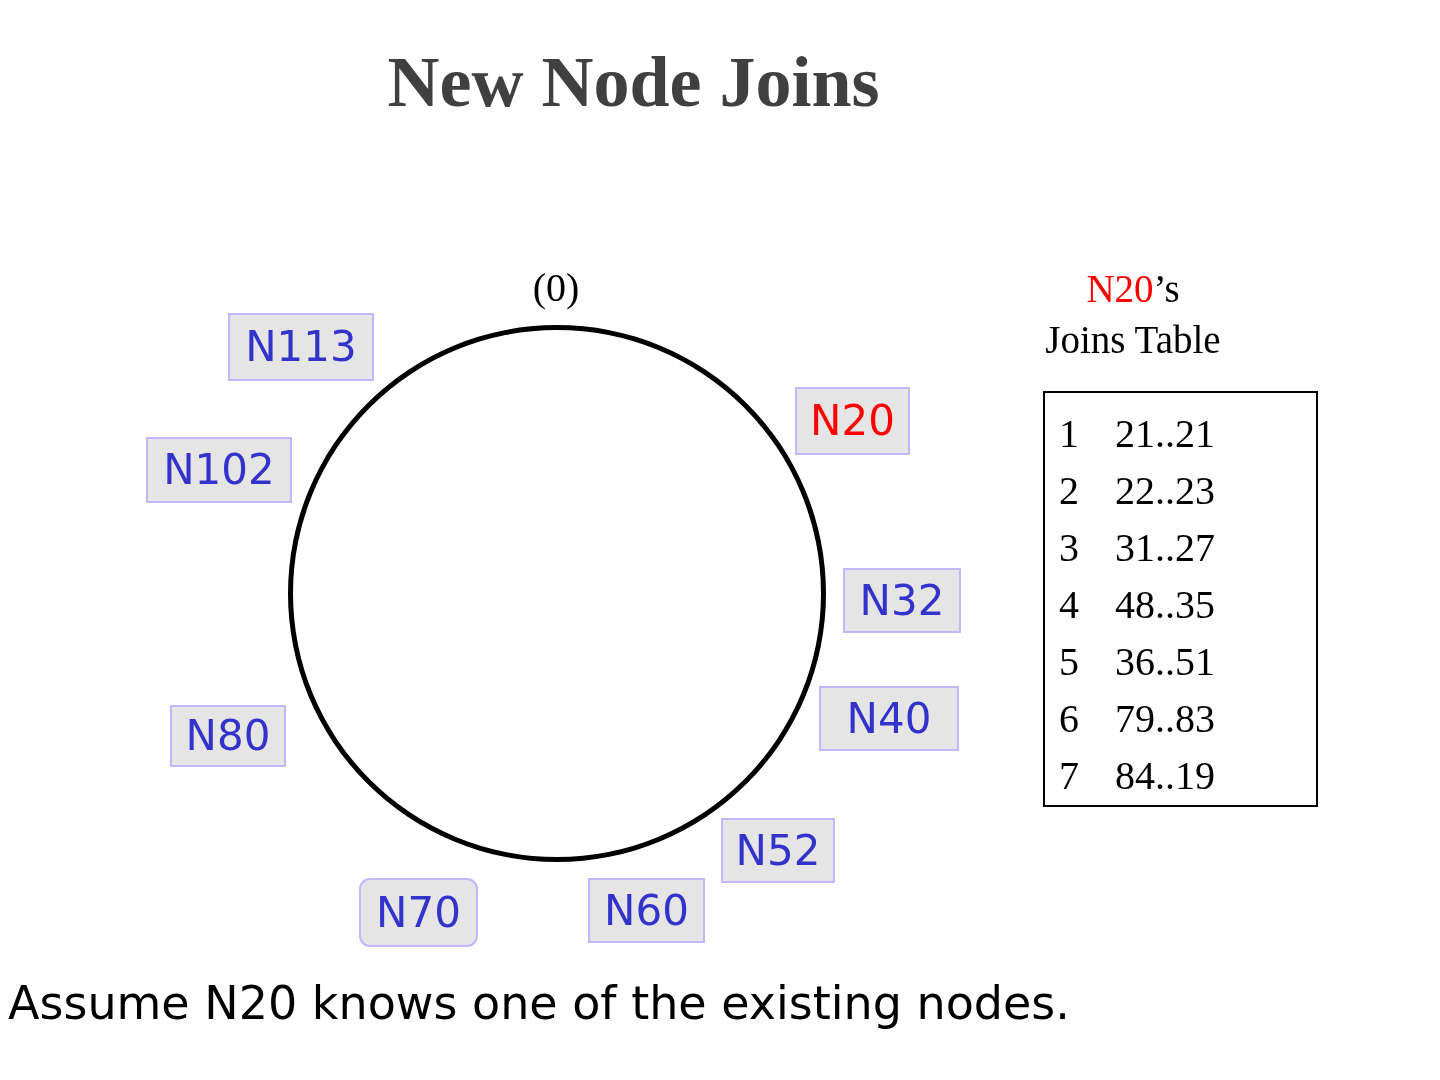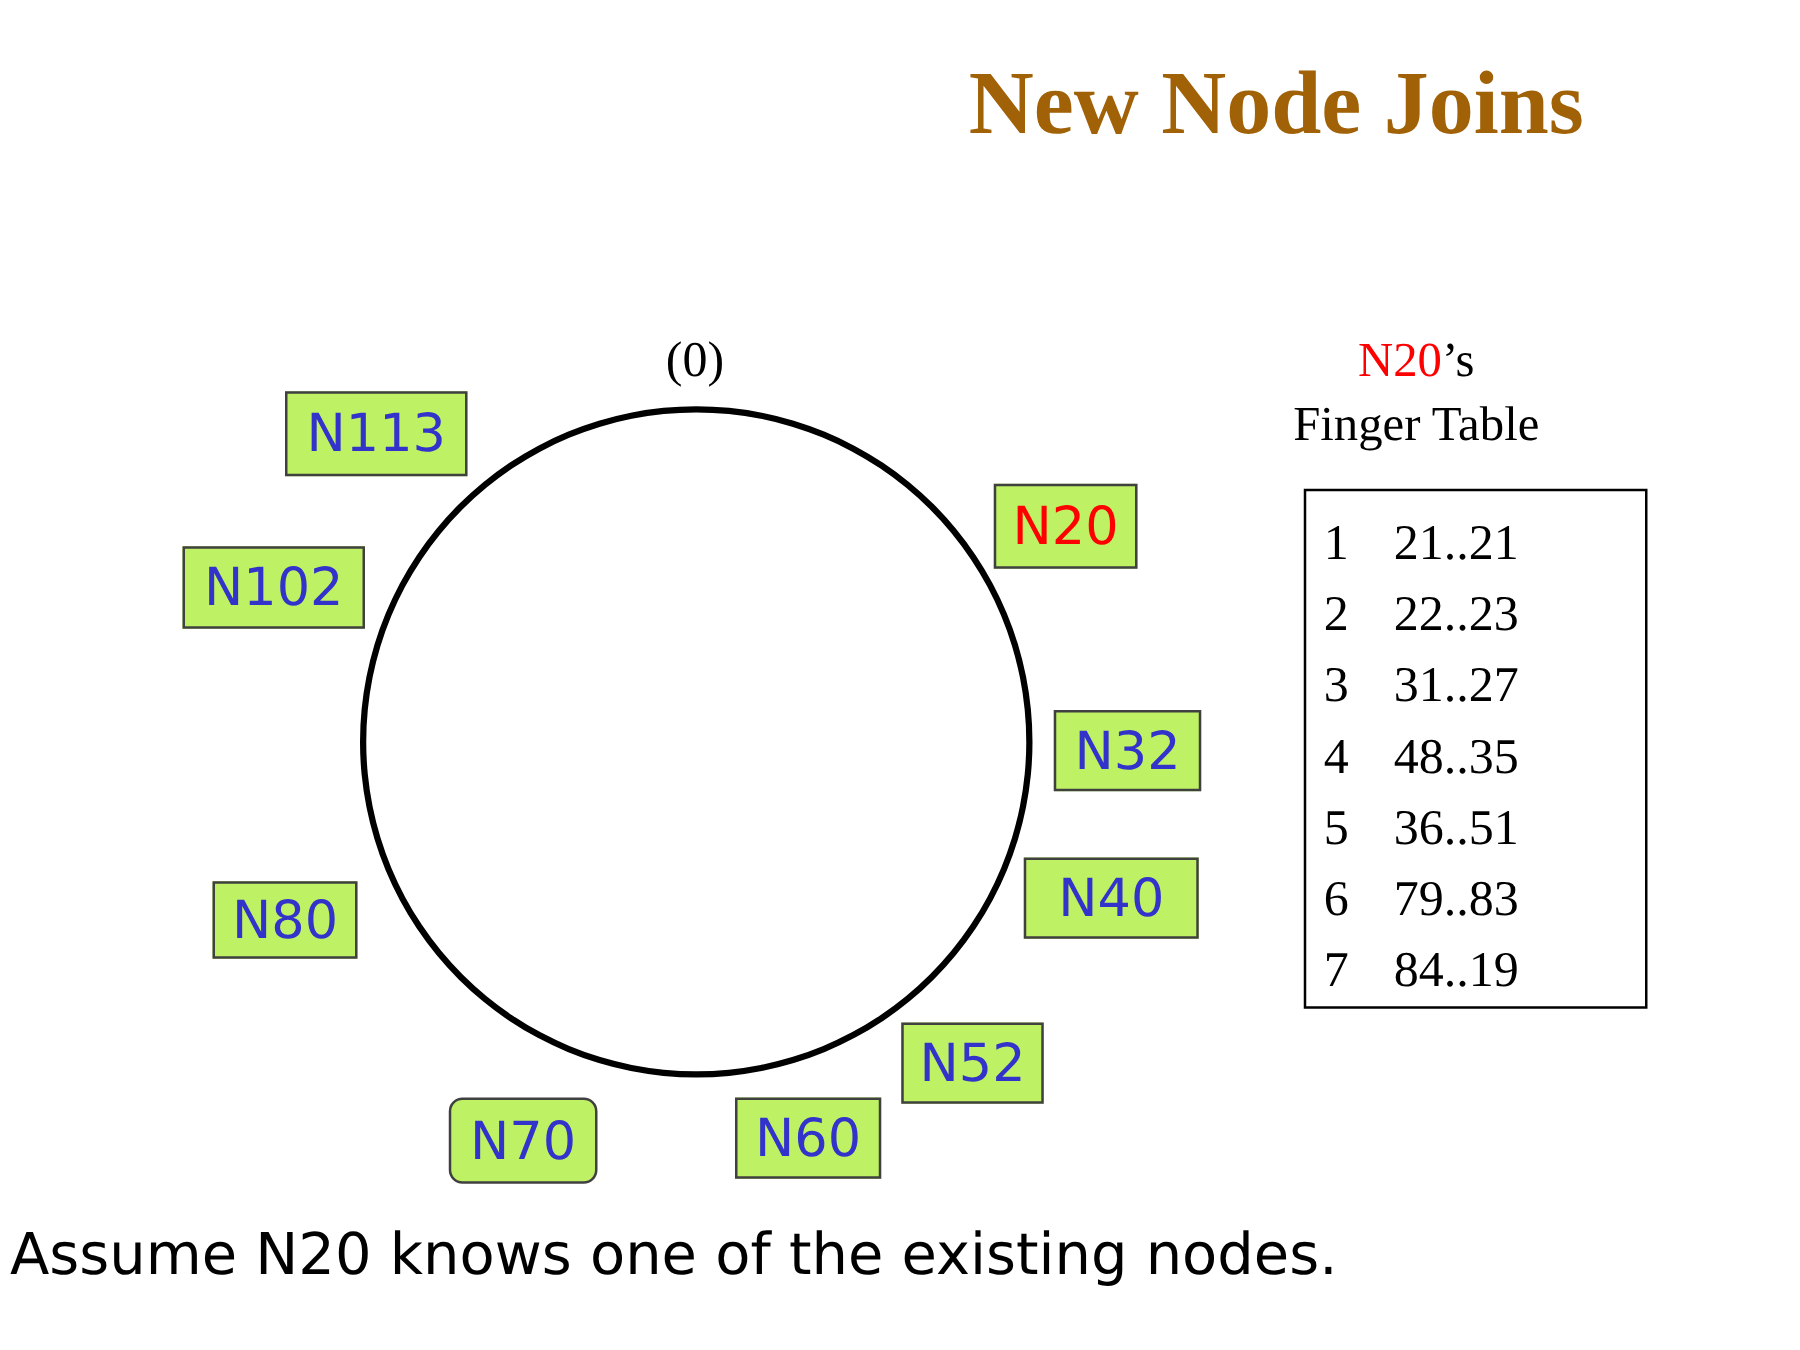--- a/index.html
+++ b/index.html
@@ -15,26 +15,26 @@
     overflow: hidden;
     font-family: "Liberation Serif", "DejaVu Serif", serif;
   }
 
   
   #slide-title {
     position: absolute;
     left: 0;
     top: 46px;
     width: 1267px;
-    text-align: right;
+    text-align: center;
     font-family: "Liberation Serif", "DejaVu Serif", serif;
     font-weight: bold;
     font-size: 72px;
     line-height: 1.0;
-    color: #a16207;
+    color: #404040;
     letter-spacing: 0px;
   }
 
   
   #ring-wrap {
     position: absolute;
     left: 0;
     top: 0;
     width: 1440px;
     height: 1080px;
@@ -62,22 +62,22 @@
     font-family: "Liberation Serif", "DejaVu Serif", serif;
     font-size: 40px;
     color: #000000;
     line-height: 1.0;
   }
 
   
   .node-box {
     position: absolute;
     box-sizing: border-box;
-    border: 2px solid #404040;
-    background: #bef264;
+    border: 2px solid #c4b5fd;
+    background: #e5e5e5;
     font-family: "DejaVu Sans", "Liberation Sans", sans-serif;
     font-size: 42px;
     line-height: 1.0;
     color: #3333cc;
     display: flex;
     align-items: center;
     justify-content: center;
     white-space: nowrap;
   }
   .node-box.new-node {
@@ -164,21 +164,21 @@
       <div class="node-box" style="left: 359px; top: 878px; width: 119px; height: 69px; border-radius: 11px;">N70</div>
       <div class="node-box" style="left: 588px; top: 878px; width: 117px; height: 65px;">N60</div>
       <div class="node-box" style="left: 721px; top: 818px; width: 114px; height: 65px;">N52</div>
       <div class="node-box" style="left: 819px; top: 686px; width: 140px; height: 65px;">N40</div>
       <div class="node-box" style="left: 843px; top: 568px; width: 118px; height: 65px;">N32</div>
       <div class="node-box new-node" style="left: 795px; top: 387px; width: 115px; height: 68px;">N20</div>
     </div>
 
   <div id="finger-header">
     <span class="owner">N20</span><span>’s</span><br>
-    <span>Finger Table</span>
+    <span>Joins Table</span>
   </div>
 
   <div id="finger-table-box">
       <div class="finger-row">
         <span class="fr-index">1</span>
         <span class="fr-range">21..21</span>
       </div>
       <div class="finger-row">
         <span class="fr-index">2</span>
         <span class="fr-range">22..23</span>

